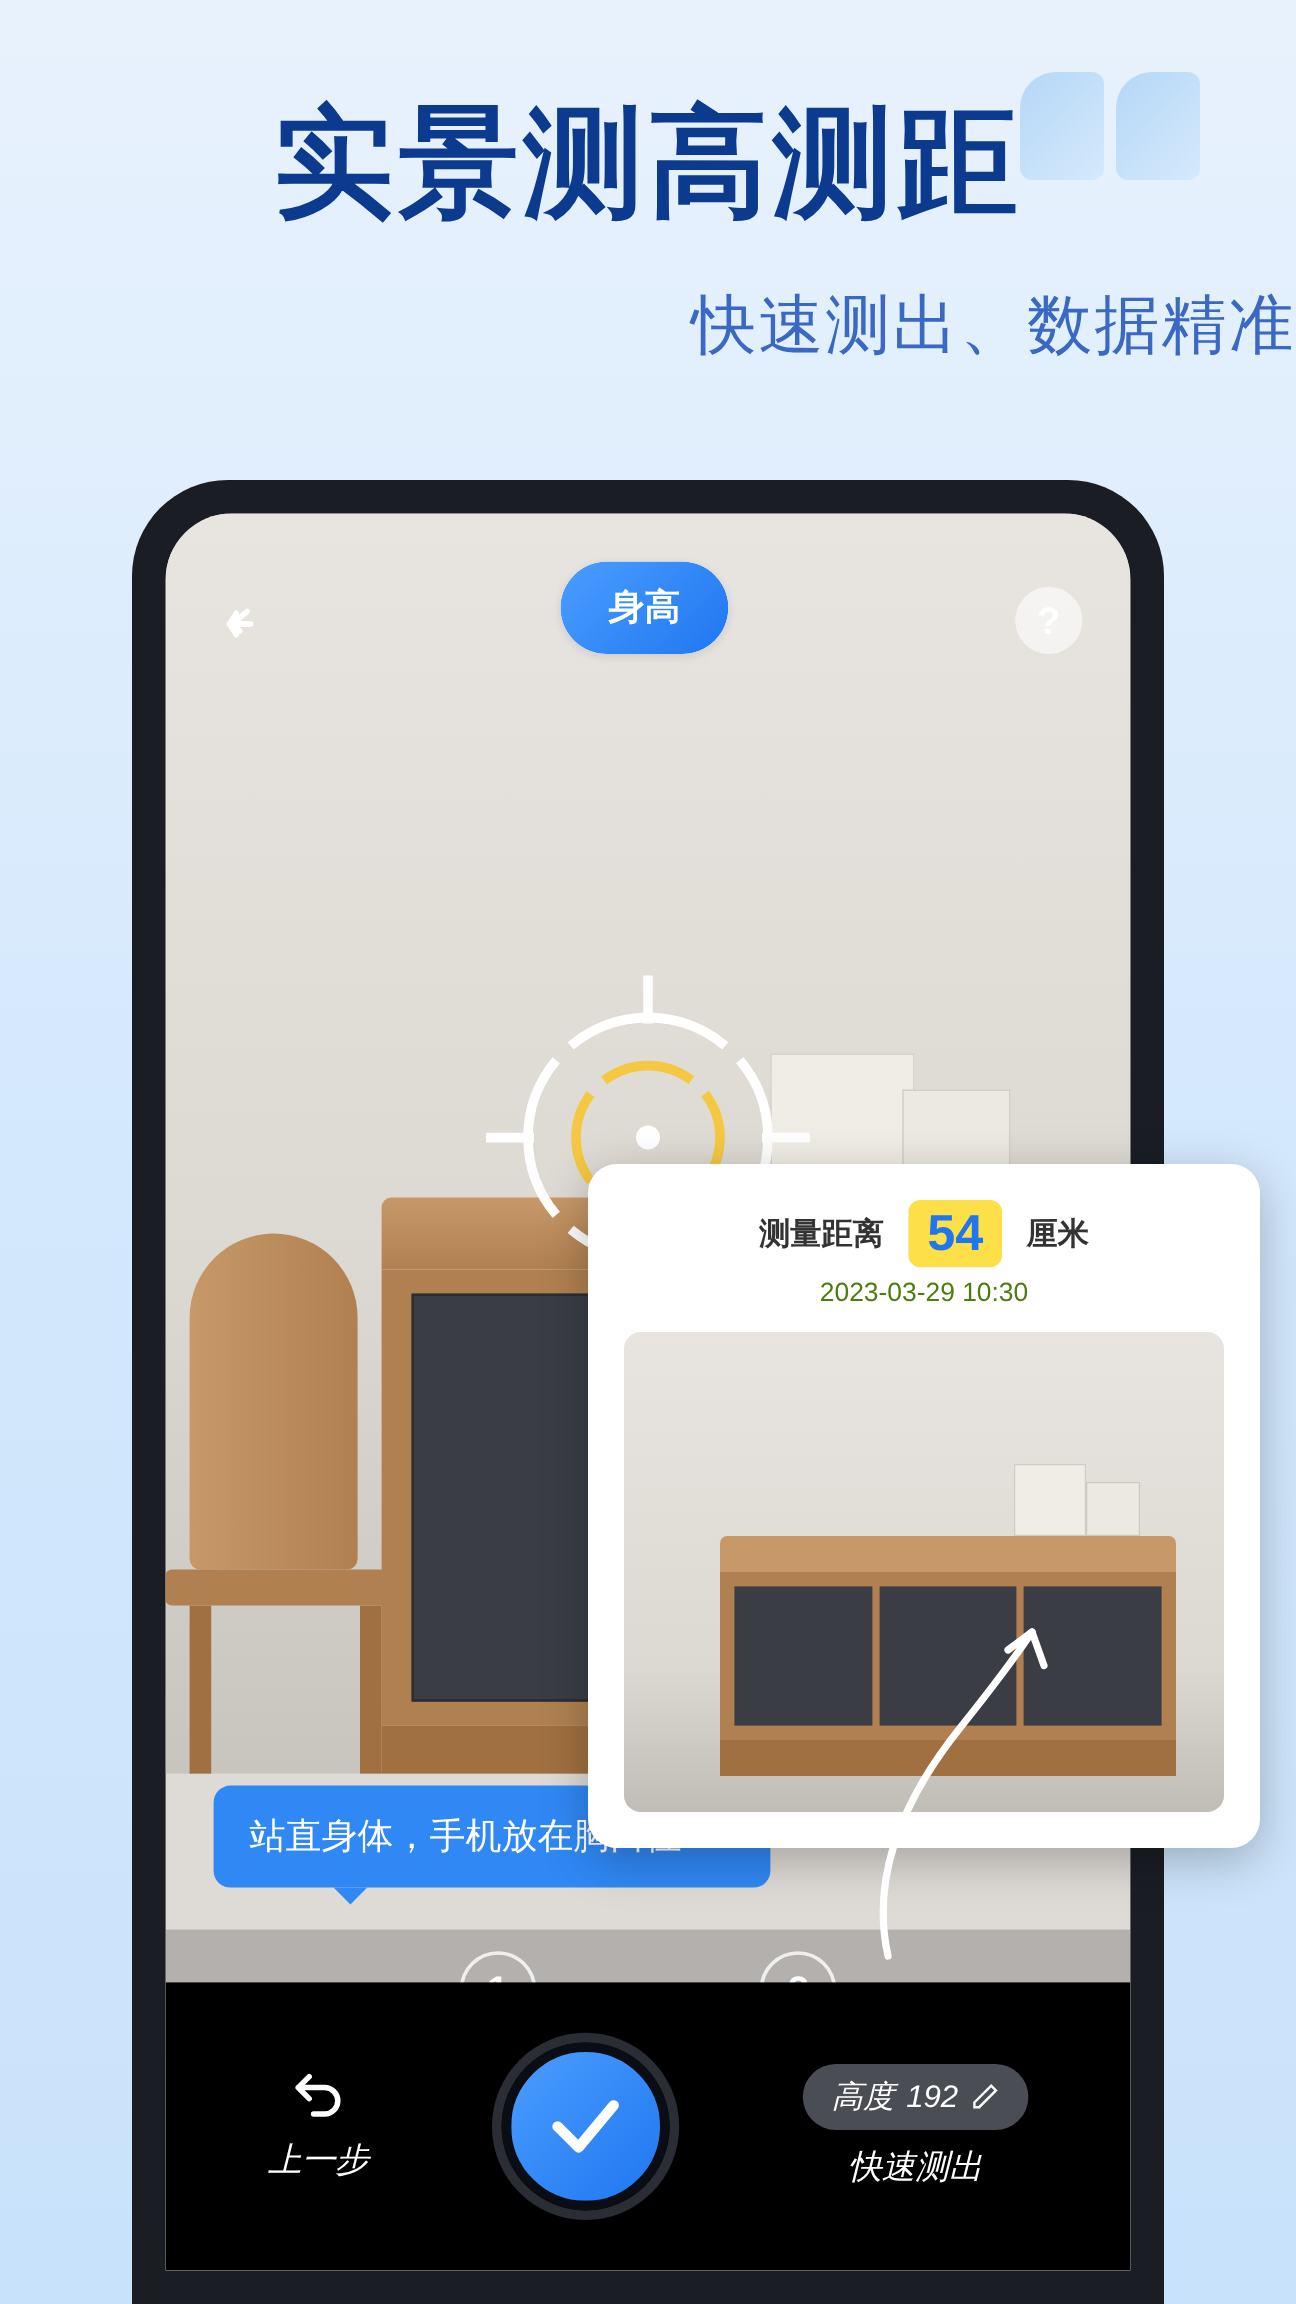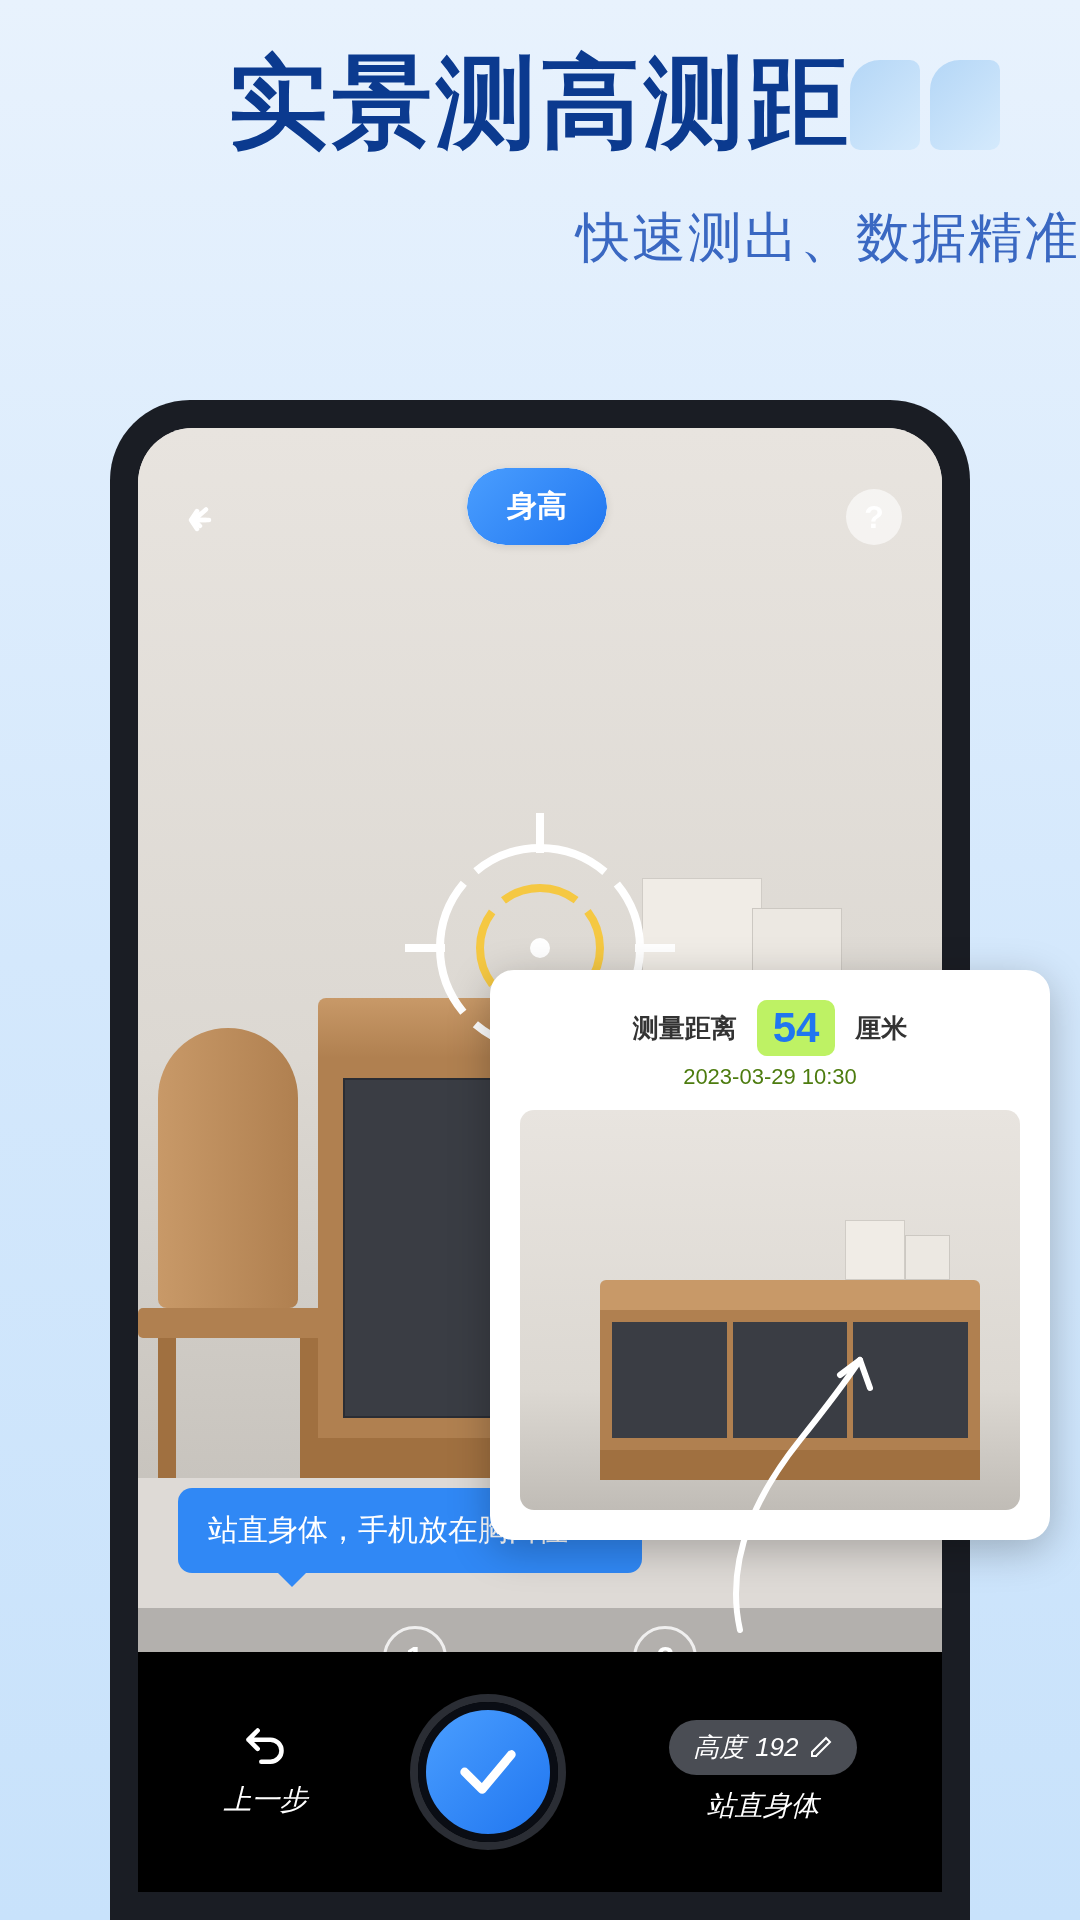--- a/index.html
+++ b/index.html
@@ -20,21 +20,21 @@
 }
 .quote-mark {
   width: 70px;
   height: 90px;
   background: linear-gradient(135deg, #a8d0f5 0%, #d0e8fc 100%);
   border-radius: 30px 10px 10px 10px;
   opacity: 0.8;
 }
 .title {
   text-align: center;
-  padding-top: 37px;
+  padding-top: 70px;
   font-size: 100px;
   font-weight: 900;
   color: #0b3a8f;
   letter-spacing: 4px;
 }
 .subtitle {
   text-align: right;
   margin-top: 30px;
   font-size: 54px;
   color: #3a68c2;
@@ -301,21 +301,21 @@
   margin-bottom: 8px;
 }
 .result-value-row {
   display: flex;
   align-items: center;
   justify-content: center;
   gap: 20px;
 }
 .result-label { font-size: 26px; color: #333; font-weight: 600; }
 .result-value {
-  background: #bef264;
+  background: #fde047;
   color: #2076f0;
   font-size: 42px;
   font-weight: 900;
   padding: 4px 16px;
   border-radius: 10px;
 }
 .result-unit { font-size: 26px; color: #333; font-weight: 600; }
 .result-time { font-size: 22px; color: #4d7c0f; margin-top: 8px; }
 .result-image {
   margin-top: 20px;
@@ -433,21 +433,21 @@
         </svg>
       </div>
       <div class="bottom-item">
         <div class="height-pill">
           <span>高度</span>
           <span>192</span>
           <svg viewBox="0 0 24 24" fill="none" stroke="white" stroke-width="2">
             <path d="M3 21 L3 17 L17 3 L21 7 L7 21 Z M3 21 L8 21"></path>
           </svg>
         </div>
-        <div class="bottom-label">站直身体</div>
+        <div class="bottom-label">快速测出</div>
       </div>
     </div>
 
   </div>
 </div>
 
 <div class="result-card">
   <div class="result-header">
     <div class="result-value-row">
       <span class="result-label">测量距离</span>

